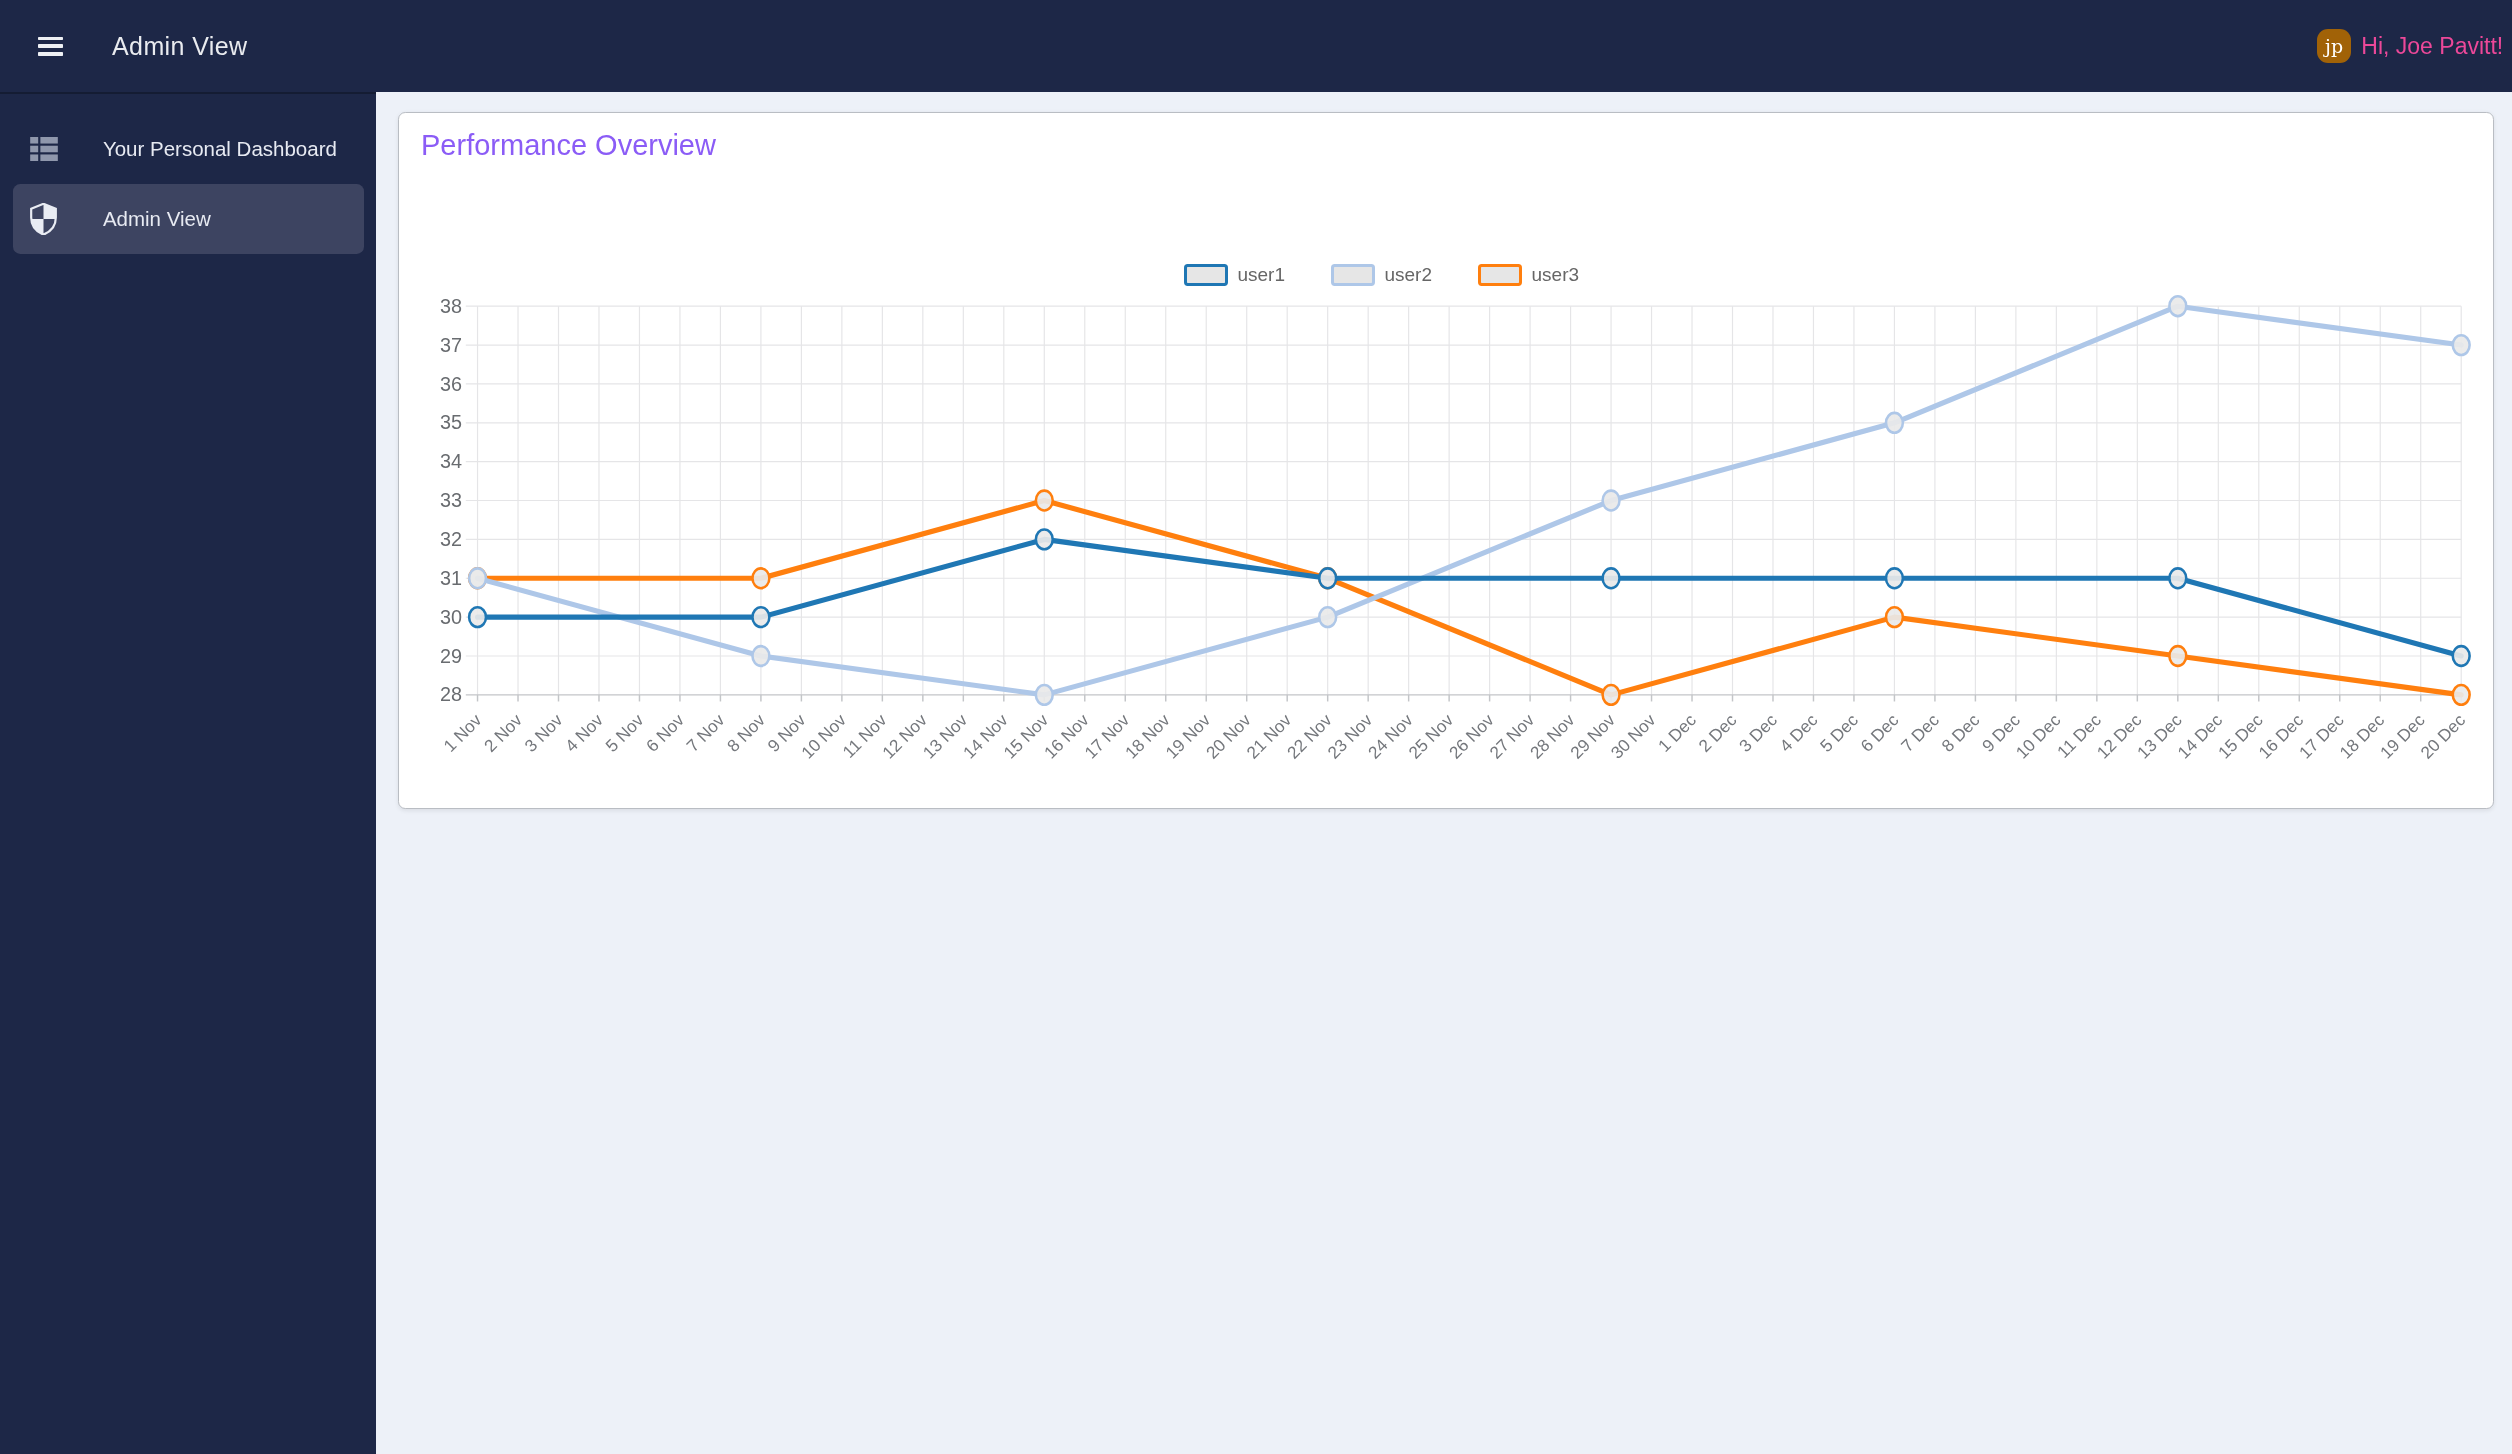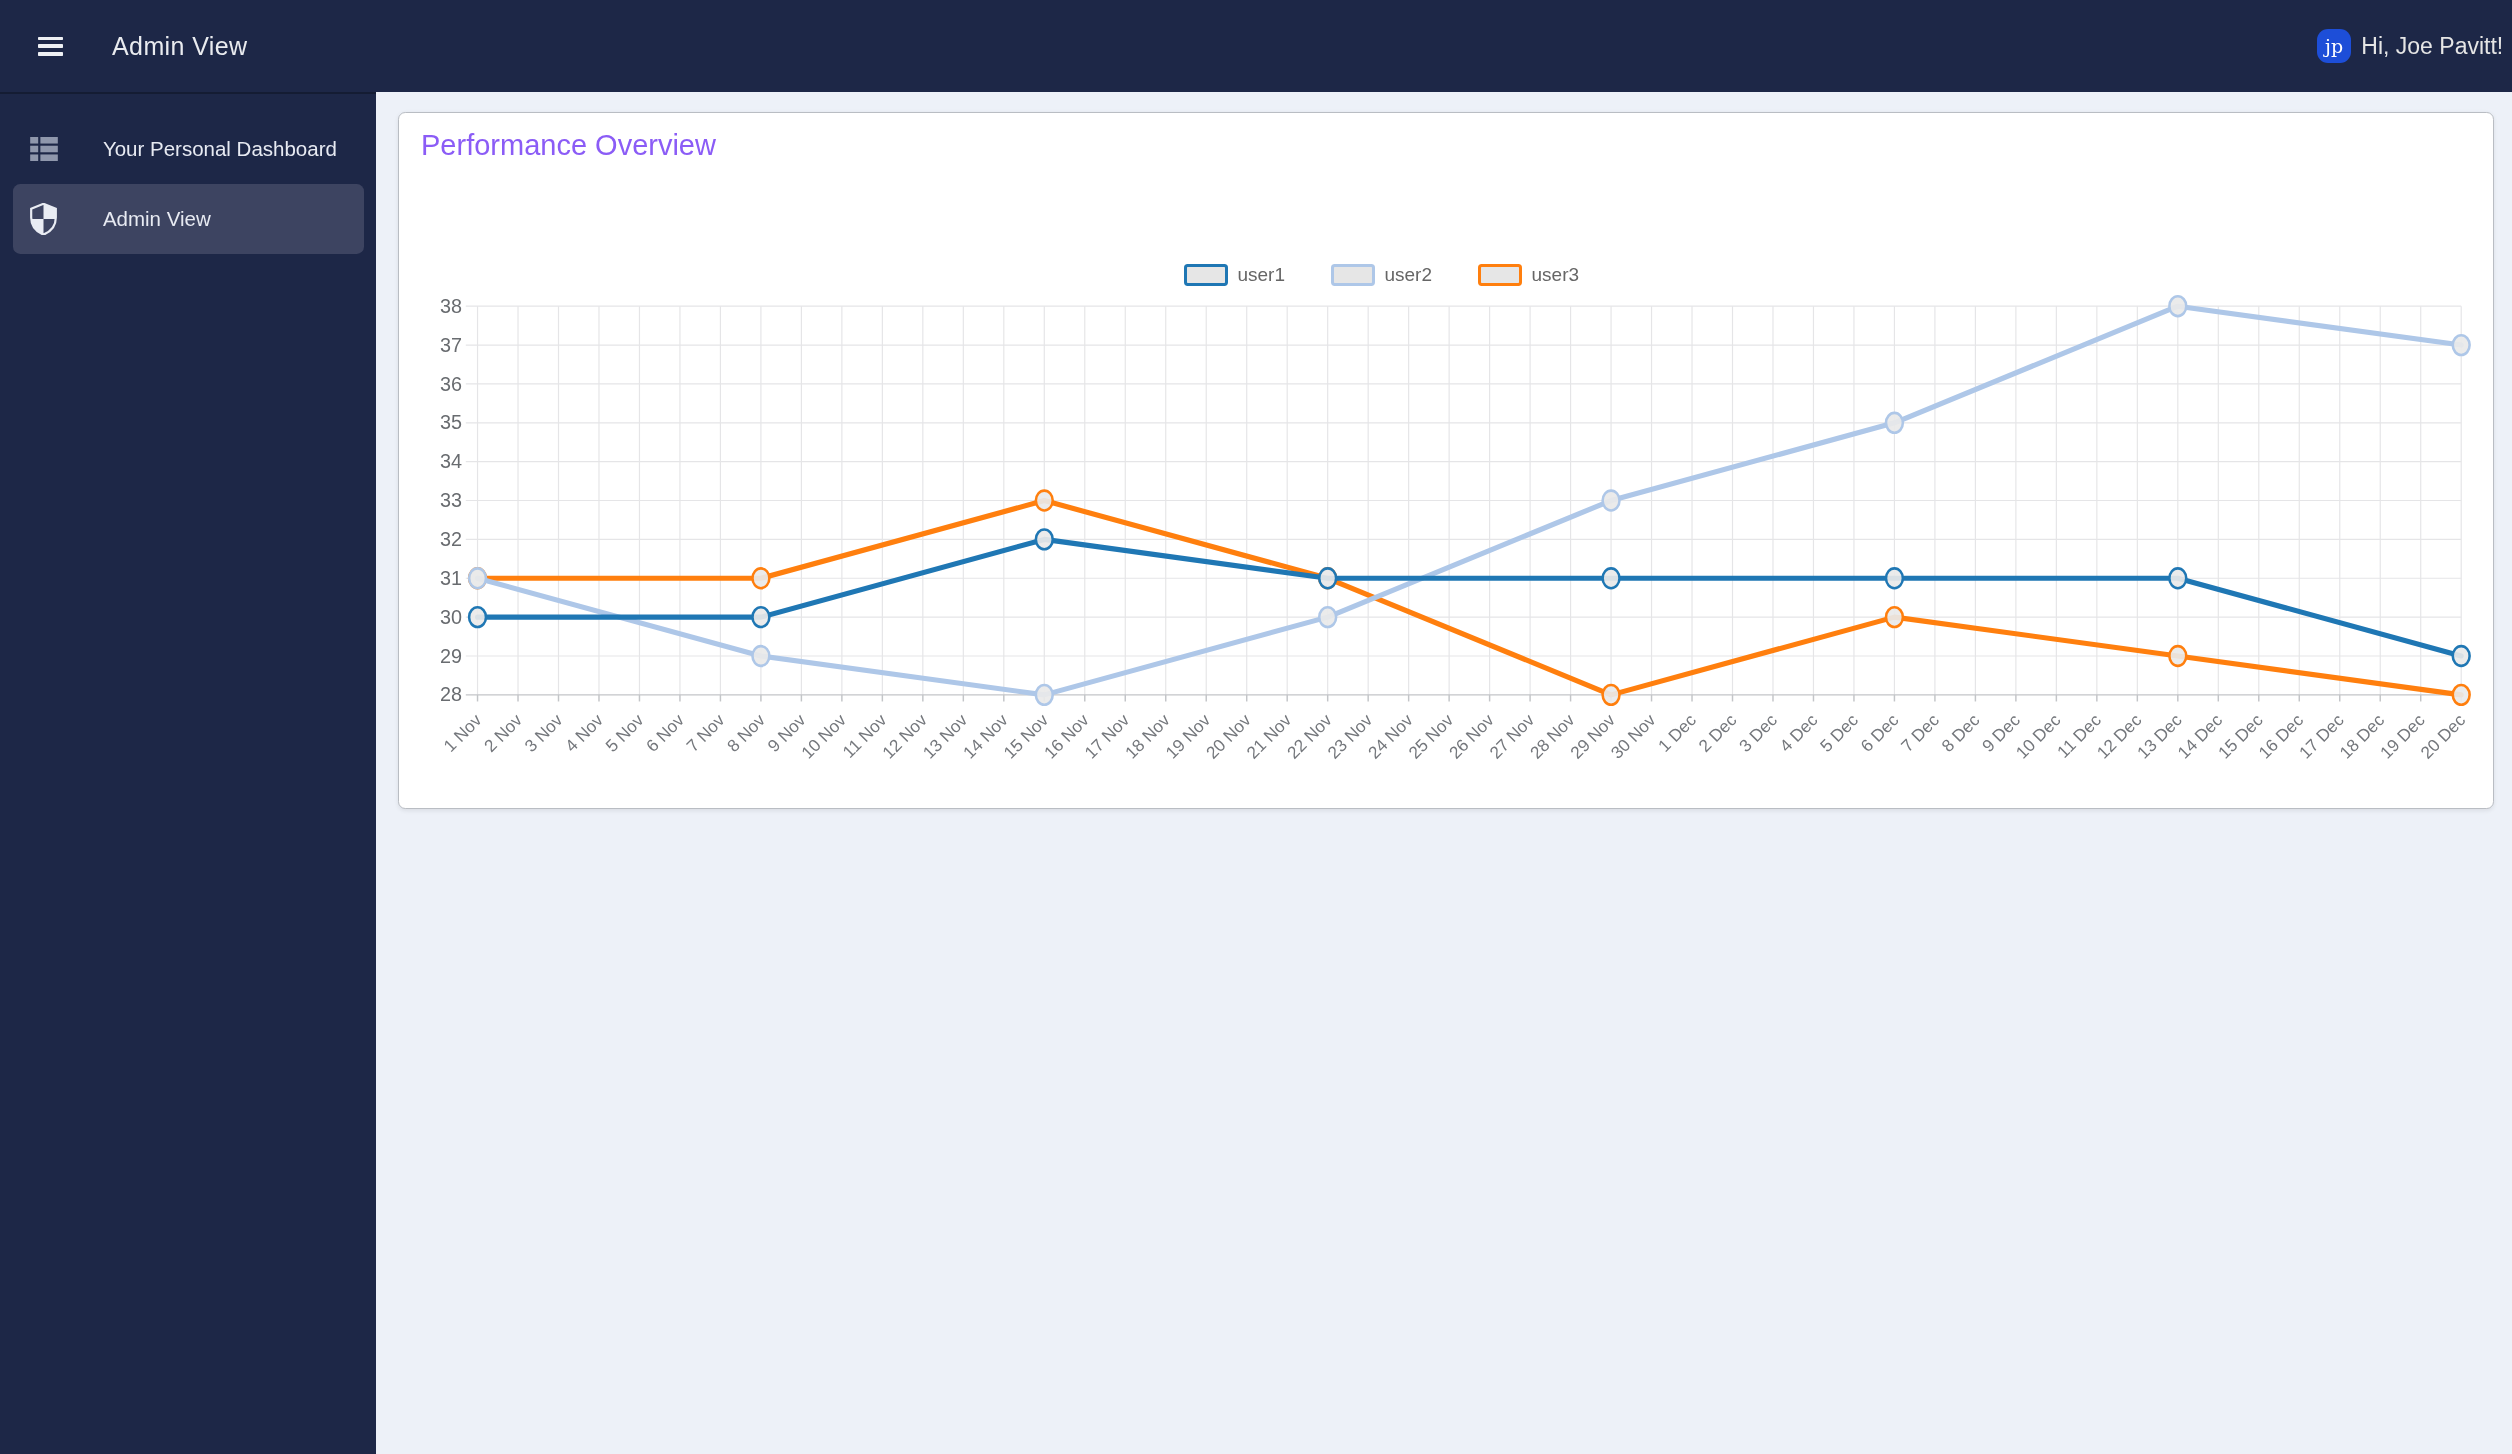--- a/index.html
+++ b/index.html
@@ -23,21 +23,21 @@
   .hamburger span { display:block; width:25px; height:3.7px; background:#eef0f4; border-radius:0.7px; }
   .navbar-title { margin-left:49px; font-size:25px; color:#e9ebef; letter-spacing:0.4px; }
   .navbar-spacer { flex:1; }
   .avatar {
     width:34px; height:34px; border-radius:11px;
     display:flex; align-items:center; justify-content:center;
     font-family:"DejaVu Serif", serif;
     font-size:19px; color:#ffffff;
     margin-right:10.3px; cursor:pointer;
   }
-  .greeting { font-size:23px; color:#e5e5e5; }
+  .greeting { font-size:23px; color:#ec4899; }
 
   
   .sidebar {
     position:absolute; left:0; top:92px; width:376px; height:1363px;
     background:#1d2747;
     border-top:2.2px solid rgba(0,0,0,0.28);
     padding-top:20px;
   }
   .side-item {
     height:70px; margin:0 12.5px;
@@ -90,21 +90,21 @@
 <body>
 
 <header class="navbar">
   <div class="hamburger">
     <span></span>
       <span></span>
       <span></span>
   </div>
   <div class="navbar-title">Admin View</div>
   <div class="navbar-spacer"></div>
-  <div class="avatar" id="avatar" style="background: #1d4ed8;">jp</div>
+  <div class="avatar" id="avatar" style="background: #a16207;">jp</div>
   <div class="greeting">Hi, Joe Pavitt!</div>
 </header>
 
 <nav class="sidebar">
   <div class="side-item">
     <span class="icon-box">
       <svg width="28" height="24" viewBox="0 0 38 33">
         <g fill="#8f97ac">
           <rect x="0" y="0" width="11" height="9"></rect>
             <rect x="14" y="0" width="24" height="9"></rect>

